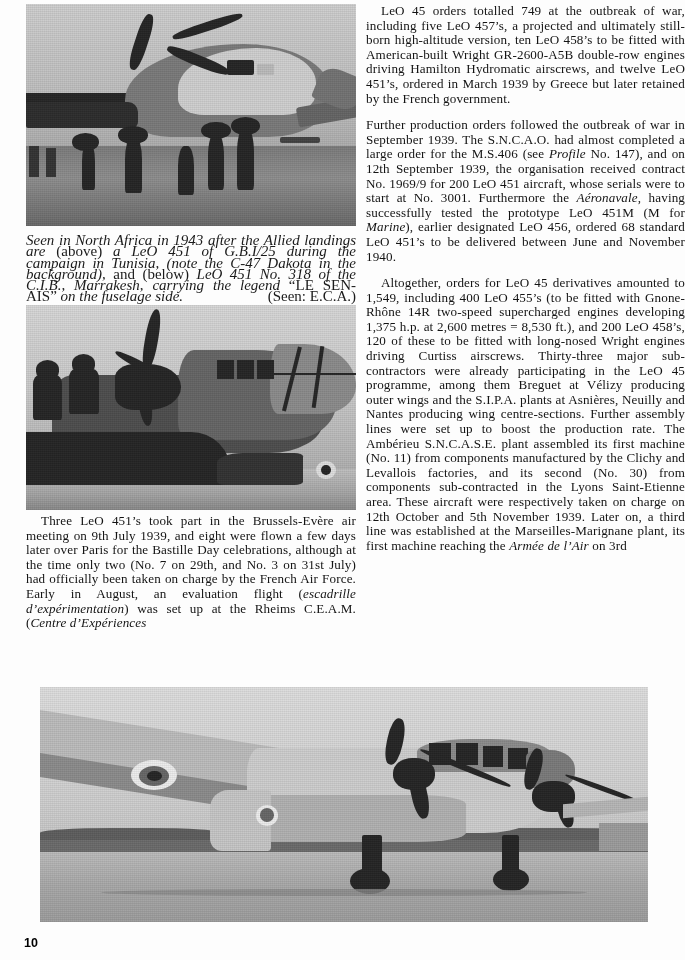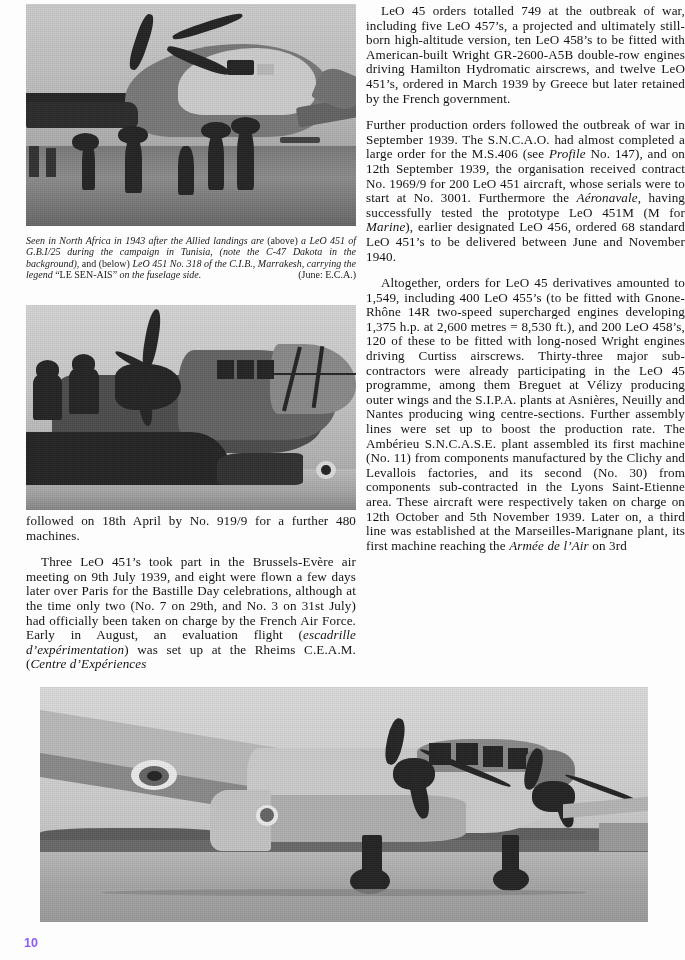--- a/index.html
+++ b/index.html
@@ -55,21 +55,21 @@
     font-weight: bold;
     font-size: 12.4px;
     text-align: center;
     letter-spacing: 0.04em;
     margin: 11px 0 3px 0;
     color: #0d0d0d;
   }
 
   
   .caption {
-    font-size: 10px;
+    font-size: 15px;
     line-height: 11.3px;
     font-style: italic;
     text-align: justify;
     color: #1a1a1a;
     margin: 5px 0 16px 0;
   }
   .caption .roman { font-style: normal; }
   .caption-credit { float: right; font-style: normal; }
 
   .caption-wide {
@@ -134,21 +134,21 @@
   .dark { background: #2e2d2a; }
   .light{ background: #cfcdc7; }
 
   .pagenum {
     position: absolute;
     left: 24px;
     top: 936px;
     font-family: "Liberation Sans", "DejaVu Sans", sans-serif;
     font-weight: bold;
     font-size: 12.5px;
-    color: #8b5cf6;
+    color: #000000;
   }
 </style>
 </head>
 <body>
 
 <div class="page">
 
   <div class="photo" id="photo-top">
     <div class="sky"></div>
 
@@ -190,21 +190,21 @@
   <div class="col-left" style="top:230px;">
     <p class="caption">
       <span>Seen in North Africa in 1943 after the Allied landings are</span>
       <span class="roman">(above)</span>
       <span>a LeO 451 of G.B.I/25 during the campaign in Tunisia,</span>
       <span>(note the C-47 Dakota in the background),</span>
       <span class="roman">and (below)</span>
       <span>LeO 451 No. 318 of the C.I.B., Marrakesh, carrying the legend</span>
       <span class="roman">“LE SEN-AIS”</span>
       <span>on the fuselage side.</span>
-      <span class="caption-credit">(June: E.C.A.)</span>
+      <span class="caption-credit">(Seen: E.C.A.)</span>
     </p>
   </div>
 
   <div class="photo" id="photo-mid">
     <div class="sky" style="background:linear-gradient(180deg,#d2d0ca 0%,#c6c4be 40%,#b2b0a9 75%,#9a978f 100%);"></div>
 
     <div class="ground" style="height:20%; background:linear-gradient(180deg,#bcbab3 0%,#a5a29a 60%,#8b887f 100%);"></div>
 
     <div class="shape" style="left:8%; top:34%; width:82%; height:38%; background:#54524c; border-radius:8% 40% 20% 6% / 30% 60% 40% 20%;"></div>
     <div class="shape" style="left:46%; top:22%; width:48%; height:44%; background:#6a6760; border-radius:10% 50% 30% 8% / 40% 60% 40% 20%;"></div>
@@ -231,21 +231,20 @@
     <div class="shape dark" style="left:2%; top:34%; width:9%; height:22%; border-radius:20% 20% 8% 8%;"></div>
     <div class="shape dark" style="left:14%; top:24%; width:7%; height:9%; border-radius:50% 50% 40% 40%;"></div>
     <div class="shape dark" style="left:13%; top:31%; width:9%; height:22%; border-radius:20% 20% 8% 8%;"></div>
 
     <div class="shape dark" style="left:-2%; top:62%; width:64%; height:26%; border-radius:4px 40px 4px 4px;"></div>
     <div class="shape" style="left:58%; top:72%; width:26%; height:16%; background:#3a3934; border-radius:30% 10% 10% 10%;"></div>
     <div class="grain"></div>
   </div>
 
   <div class="col-left" style="top:514px;">
-    <p class="body noindent">followed on 18th April by No. 919/9 for a further 480 machines.</p>
     <p class="body">Three LeO 451’s took part in the Brussels-Evère air meeting on 9th July 1939, and eight were flown a few days later over Paris for the Bastille Day celebrations, although at the time only two (No. 7 on 29th, and No. 3 on 31st July) had officially been taken on charge by the French Air Force. Early in August, an evaluation flight (<i>escadrille d’expérimentation</i>) was set up at the Rheims C.E.A.M. (<i>Centre d’Expériences</i></p>
   </div>
 
   <div class="col-right" style="top:4px;">
 
     <p class="body">LeO 45 orders totalled 749 at the outbreak of war, including five LeO 457’s, a projected and ultimately still-born high-altitude version, ten LeO 458’s to be fitted with American-built Wright GR-2600-A5B double-row engines driving Hamilton Hydromatic airscrews, and twelve LeO 451’s, ordered in March 1939 by Greece but later retained by the French government.</p>
 
 
 
     <p class="body noindent">Further production orders followed the outbreak of war in September 1939. The S.N.C.A.O. had almost completed a large order for the M.S.406 (see <i>Profile</i> No. 147), and on 12th September 1939, the organisation received contract No. 1969/9 for 200 LeO 451 aircraft, whose serials were to start at No. 3001. Furthermore the <i>Aéronavale</i>, having successfully tested the prototype LeO 451M (M for <i>Marine</i>), earlier designated LeO 456, ordered 68 standard LeO 451’s to be delivered between June and November 1940.</p>

